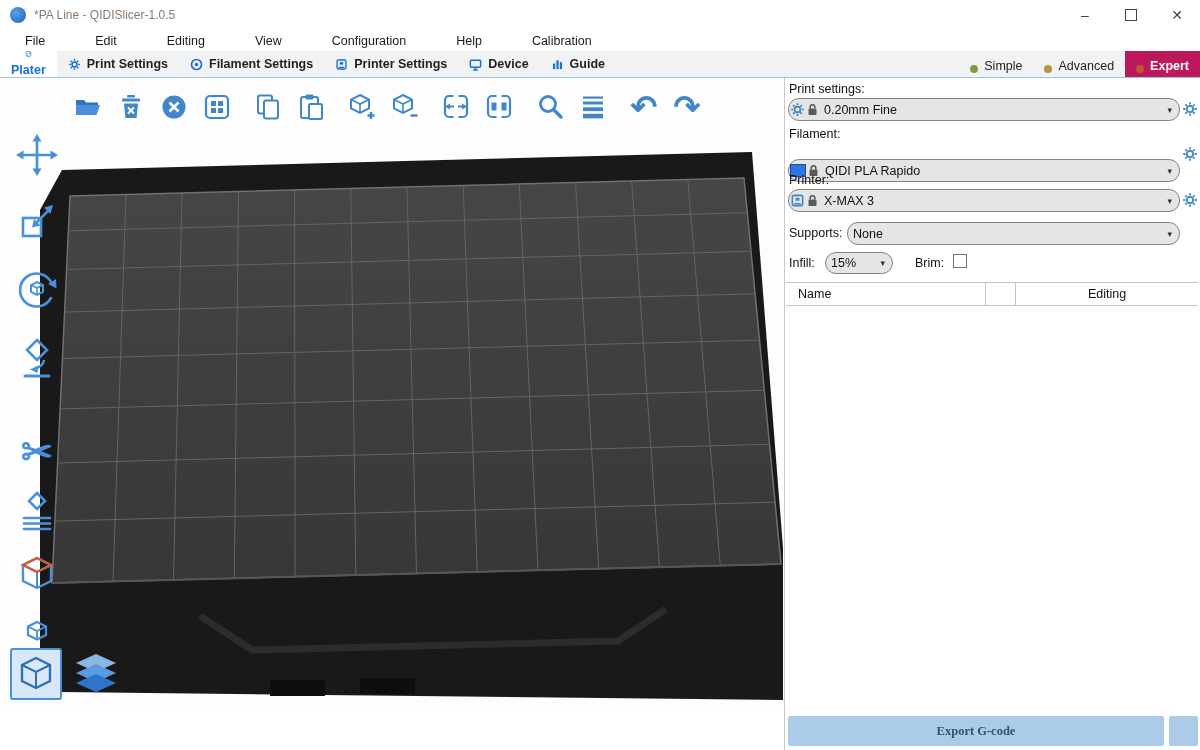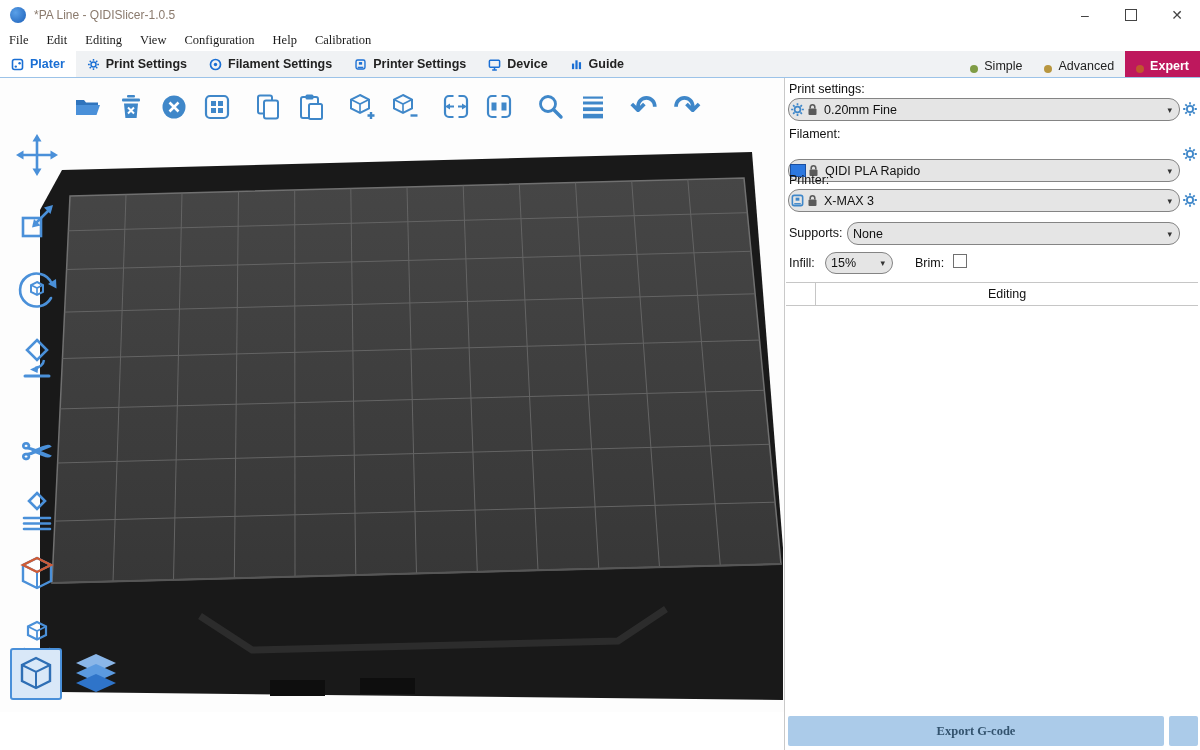--- a/index.html
+++ b/index.html
@@ -4,24 +4,24 @@
 <style>
   html,body{margin:0;padding:0;}
   body{width:1200px;height:750px;font-family:"Liberation Sans",sans-serif;background:#fff;overflow:hidden;-webkit-font-smoothing:antialiased;}
   .titlebar{height:30px;display:flex;align-items:center;padding-left:10px;background:#fff;}
   .appicon{width:16px;height:16px;border-radius:50%;background:radial-gradient(circle at 35% 35%,#5aa0e8,#1b5fb8);flex:0 0 auto;}
   .title{margin-left:8px;font-size:12px;color:#8a7a6d;}
   .wincontrols{margin-left:auto;display:flex;height:30px;}
   .winbtn{width:46px;height:30px;display:flex;align-items:center;justify-content:center;color:#444;font-size:14px;}
   .maxbox{width:10px;height:10px;border:1px solid #444;display:inline-block;}
   .menubar{height:21px;display:flex;align-items:center;font-size:12.5px;color:#1a1a1a;background:#fff;}
-  .menuitem{padding:0 9px;cursor:default;font-family:Liberation Serif, serif;}
+  .menuitem{padding:0 25px;cursor:default;}
   .tabbar{height:26px;display:flex;align-items:stretch;background:#f0f2f4;border-bottom:1px solid #9cc3e8;font-size:12.5px;}
   .tab{display:flex;align-items:center;gap:6px;padding:0 11px;color:#222;font-weight:600;}
-  .tab.active{background:#fff;color:#1a6fd4;}
+  .tab.active{background:#fff;color:#1a6fd4;flex-direction:column;}
   .modes{margin-left:auto;display:flex;align-items:stretch;}
   .mode{display:flex;align-items:flex-end;gap:6px;padding:4px 11px;color:#222;font-weight:400;}
   .mode .dot{width:8px;height:8px;border-radius:50%;}
   .mode.expert{background:#be185d;color:#fff;font-weight:700;}
   .main{position:relative;width:1200px;height:672px;background:#fff;}
   .viewport{position:absolute;left:0;top:0;width:784px;height:634px;background:#fdfdfd;overflow:hidden;}
   .bedsvg{position:absolute;left:0;top:0;}
   .toolbar{position:absolute;left:70px;top:11px;display:flex;align-items:center;}
   .ticon{width:36px;height:36px;margin-right:7px;display:flex;align-items:center;justify-content:center;}
   .tgap{width:8px;}
@@ -444,20 +444,23 @@
       <span class="plabel" style="top:178px">Infill:</span>
       <div class="combo" style="left:40px;top:174px;width:68px;height:22px">
         <span class="ctext">15%</span>
         <span class="chev">▾</span>
       </div>
       <span class="plabel" style="left:130px;top:178px">Brim:</span>
       <span class="cb" style="left:168px;top:176px"></span>
 
       <div class="objtable">
         <div class="ohead">
+          <div class="oc oc1">
+              <span>Name</span>
+            </div>
           <div class="oc oc2"></div>
           <div class="oc oc3">
               <span>Editing</span>
             </div>
         </div>
         <div class="obody"></div>
       </div>
 
       <div class="exportbtn">
         <span>Export G-code</span>

